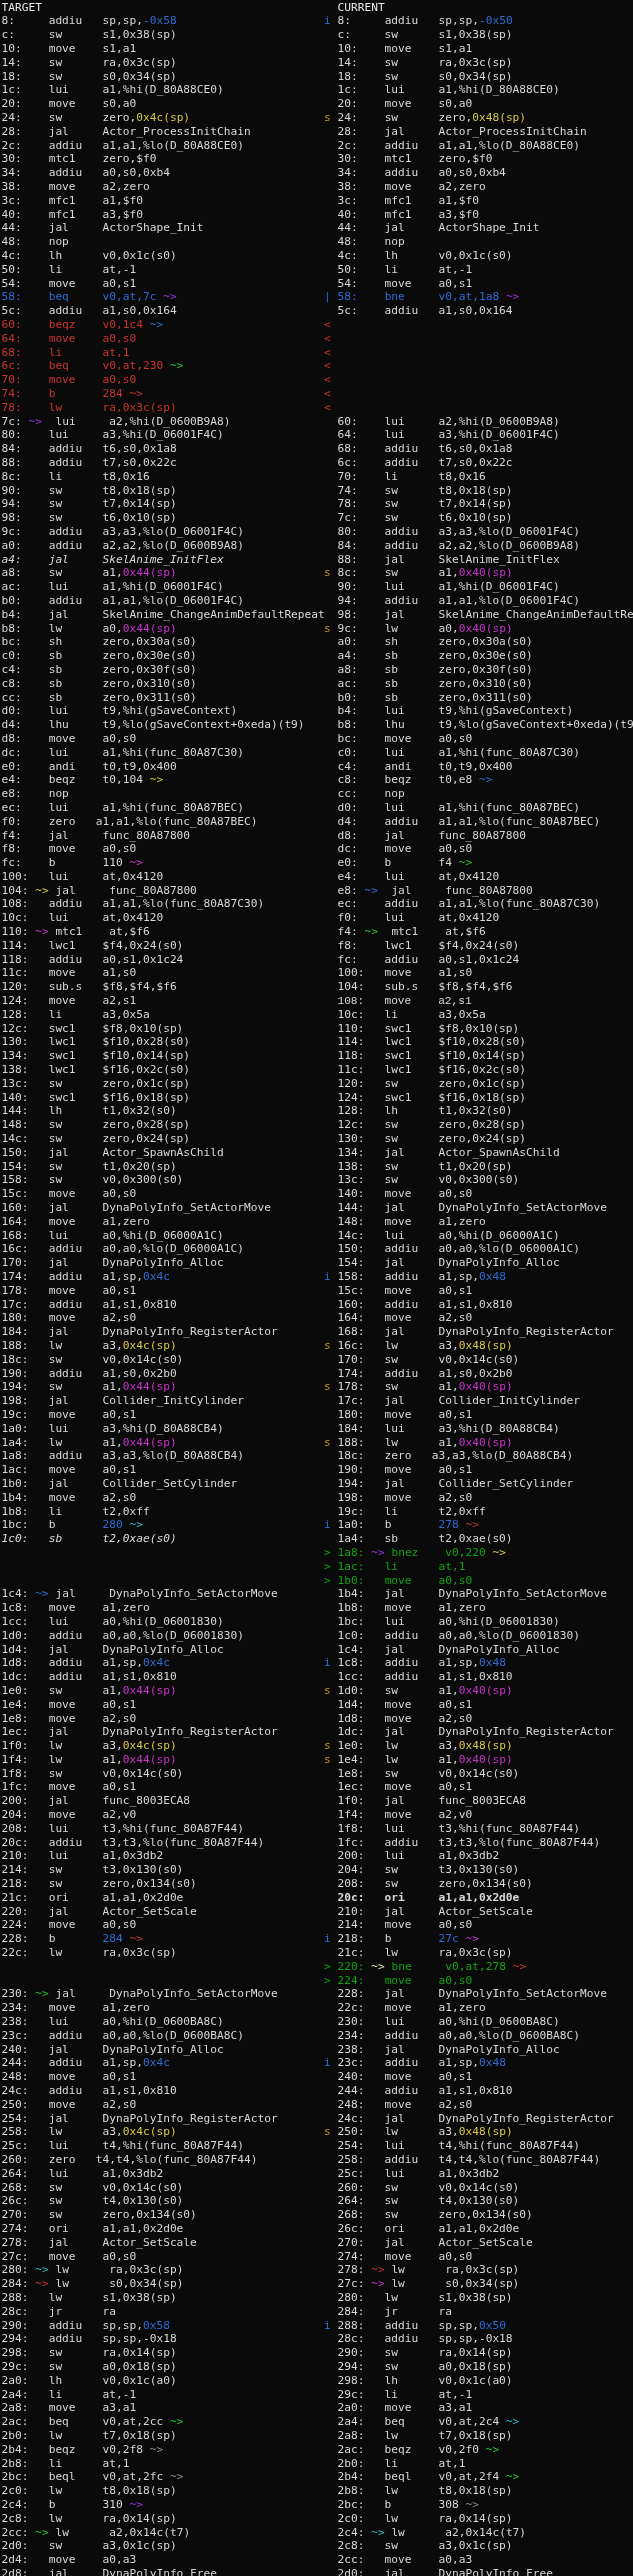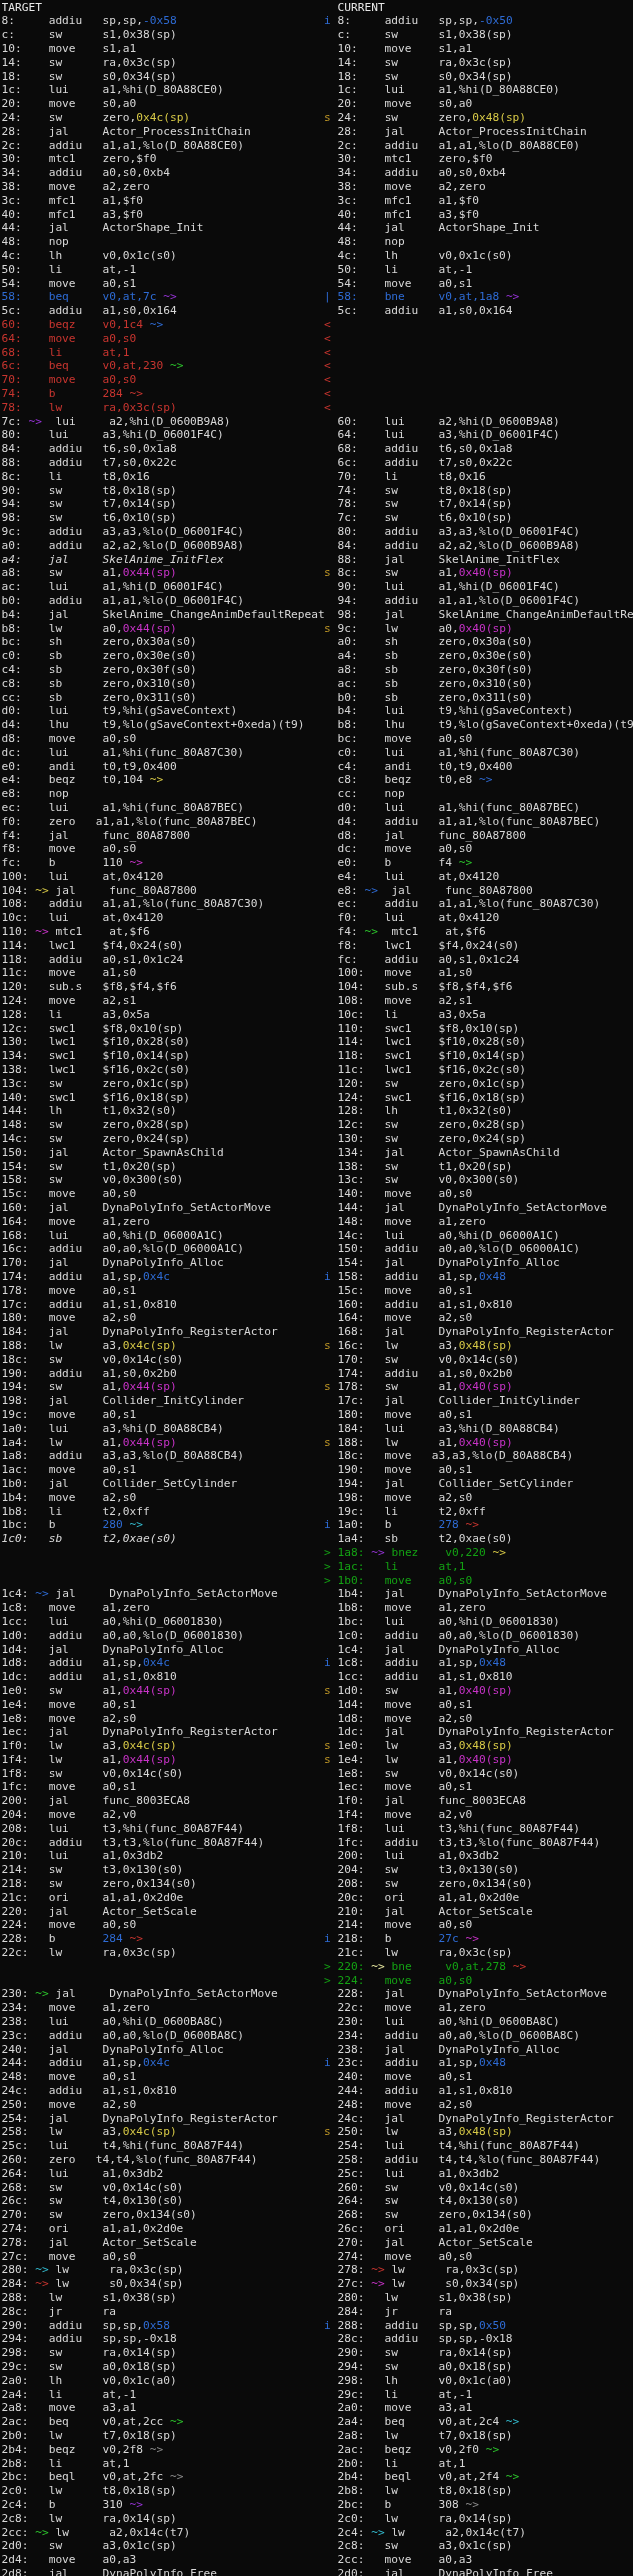--- a/index.html
+++ b/index.html
@@ -271,21 +271,21 @@
       <div class="ln"><span style="color: rgb(216, 216, 216);">  e0:    b       f4 </span><span style="color: rgb(44, 196, 44);">~&gt;</span></div>
       <div class="ln"><span style="color: rgb(216, 216, 216);">  e4:    lui     at,0x4120</span></div>
       <div class="ln"><span style="color: rgb(216, 216, 216);">  e8: </span><span style="color: rgb(46, 107, 212);">~&gt;</span><span style="color: rgb(216, 216, 216);">  jal     func_80A87800</span></div>
       <div class="ln"><span style="color: rgb(216, 216, 216);">  ec:    addiu   a1,a1,%lo(func_80A87C30)</span></div>
       <div class="ln"><span style="color: rgb(216, 216, 216);">  f0:    lui     at,0x4120</span></div>
       <div class="ln"><span style="color: rgb(216, 216, 216);">  f4: </span><span style="color: rgb(44, 196, 44);">~&gt;</span><span style="color: rgb(216, 216, 216);">  mtc1    at,$f6</span></div>
       <div class="ln"><span style="color: rgb(216, 216, 216);">  f8:    lwc1    $f4,0x24(s0)</span></div>
       <div class="ln"><span style="color: rgb(216, 216, 216);">  fc:    addiu   a0,s1,0x1c24</span></div>
       <div class="ln"><span style="color: rgb(216, 216, 216);">  100:   move    a1,s0</span></div>
       <div class="ln"><span style="color: rgb(216, 216, 216);">  104:   sub.s   $f8,$f4,$f6</span></div>
-      <div class="ln"><span style="color: rgb(216, 216, 216);">  108:   move    a2,s1</span></div>
+      <div class="ln"><span style="color: rgb(216, 216, 216); font-family: Liberation Mono, monospace;">  108:   move    a2,s1</span></div>
       <div class="ln"><span style="color: rgb(216, 216, 216);">  10c:   li      a3,0x5a</span></div>
       <div class="ln"><span style="color: rgb(216, 216, 216);">  110:   swc1    $f8,0x10(sp)</span></div>
       <div class="ln"><span style="color: rgb(216, 216, 216);">  114:   lwc1    $f10,0x28(s0)</span></div>
       <div class="ln"><span style="color: rgb(216, 216, 216);">  118:   swc1    $f10,0x14(sp)</span></div>
       <div class="ln"><span style="color: rgb(216, 216, 216);">  11c:   lwc1    $f16,0x2c(s0)</span></div>
       <div class="ln"><span style="color: rgb(216, 216, 216);">  120:   sw      zero,0x1c(sp)</span></div>
       <div class="ln"><span style="color: rgb(216, 216, 216);">  124:   swc1    $f16,0x18(sp)</span></div>
       <div class="ln"><span style="color: rgb(216, 216, 216);">  128:   lh      t1,0x32(s0)</span></div>
       <div class="ln"><span style="color: rgb(216, 216, 216);">  12c:   sw      zero,0x28(sp)</span></div>
       <div class="ln"><span style="color: rgb(216, 216, 216);">  130:   sw      zero,0x24(sp)</span></div>
@@ -304,21 +304,21 @@
       <div class="ln"><span style="color: rgb(216, 216, 216);">  164:   move    a2,s0</span></div>
       <div class="ln"><span style="color: rgb(216, 216, 216);">  168:   jal     DynaPolyInfo_RegisterActor</span></div>
       <div class="ln"><span style="color: rgb(191, 151, 38);">s </span><span style="color: rgb(216, 216, 216);">16c:   lw      a3,</span><span style="color: rgb(216, 202, 71);">0x48(sp)</span></div>
       <div class="ln"><span style="color: rgb(216, 216, 216);">  170:   sw      v0,0x14c(s0)</span></div>
       <div class="ln"><span style="color: rgb(216, 216, 216);">  174:   addiu   a1,s0,0x2b0</span></div>
       <div class="ln"><span style="color: rgb(191, 151, 38);">s </span><span style="color: rgb(216, 216, 216);">178:   sw      a1,</span><span style="color: rgb(200, 51, 200);">0x40(sp)</span></div>
       <div class="ln"><span style="color: rgb(216, 216, 216);">  17c:   jal     Collider_InitCylinder</span></div>
       <div class="ln"><span style="color: rgb(216, 216, 216);">  180:   move    a0,s1</span></div>
       <div class="ln"><span style="color: rgb(216, 216, 216);">  184:   lui     a3,%hi(D_80A88CB4)</span></div>
       <div class="ln"><span style="color: rgb(191, 151, 38);">s </span><span style="color: rgb(216, 216, 216);">188:   lw      a1,</span><span style="color: rgb(200, 51, 200);">0x40(sp)</span></div>
-      <div class="ln"><span style="color: rgb(216, 216, 216);">  18c:   move   a3,a3,%lo(D_80A88CB4)</span></div>
+      <div class="ln"><span style="color: rgb(216, 216, 216);">  18c:   zero   a3,a3,%lo(D_80A88CB4)</span></div>
       <div class="ln"><span style="color: rgb(216, 216, 216);">  190:   move    a0,s1</span></div>
       <div class="ln"><span style="color: rgb(216, 216, 216);">  194:   jal     Collider_SetCylinder</span></div>
       <div class="ln"><span style="color: rgb(216, 216, 216);">  198:   move    a2,s0</span></div>
       <div class="ln"><span style="color: rgb(216, 216, 216);">  19c:   li      t2,0xff</span></div>
       <div class="ln"><span style="color: rgb(46, 107, 212);">i </span><span style="color: rgb(216, 216, 216);">1a0:   b       </span><span style="color: rgb(46, 107, 212);">278</span><span style="color: rgb(216, 216, 216);"> </span><span style="color: rgb(200, 53, 47);">~&gt;</span></div>
       <div class="ln"><span style="color: rgb(216, 216, 216);">  1a4:   sb      t2,0xae(s0)</span></div>
       <div class="ln"><span style="color: rgb(19, 161, 19);">&gt; </span><span style="color: rgb(19, 161, 19);">1a8: </span><span style="color: rgb(150, 51, 214);">~&gt;</span><span style="color: rgb(19, 161, 19);"> </span><span style="color: rgb(19, 161, 19);">bnez    v0,220 </span><span style="color: rgb(216, 202, 71);">~&gt;</span></div>
       <div class="ln"><span style="color: rgb(19, 161, 19);">&gt; </span><span style="color: rgb(19, 161, 19);">1ac:   li      at,1</span></div>
       <div class="ln"><span style="color: rgb(19, 161, 19);">&gt; </span><span style="color: rgb(19, 161, 19);">1b0:   move    a0,s0</span></div>
       <div class="ln"><span style="color: rgb(216, 216, 216);">  1b4:   jal     DynaPolyInfo_SetActorMove</span></div>
@@ -336,21 +336,21 @@
       <div class="ln"><span style="color: rgb(191, 151, 38);">s </span><span style="color: rgb(216, 216, 216);">1e4:   lw      a1,</span><span style="color: rgb(200, 51, 200);">0x40(sp)</span></div>
       <div class="ln"><span style="color: rgb(216, 216, 216);">  1e8:   sw      v0,0x14c(s0)</span></div>
       <div class="ln"><span style="color: rgb(216, 216, 216);">  1ec:   move    a0,s1</span></div>
       <div class="ln"><span style="color: rgb(216, 216, 216);">  1f0:   jal     func_8003ECA8</span></div>
       <div class="ln"><span style="color: rgb(216, 216, 216);">  1f4:   move    a2,v0</span></div>
       <div class="ln"><span style="color: rgb(216, 216, 216); text-align: right;">  1f8:   lui     t3,%hi(func_80A87F44)</span></div>
       <div class="ln"><span style="color: rgb(216, 216, 216);">  1fc:   addiu   t3,t3,%lo(func_80A87F44)</span></div>
       <div class="ln"><span style="color: rgb(216, 216, 216);">  200:   lui     a1,0x3db2</span></div>
       <div class="ln"><span style="color: rgb(216, 216, 216);">  204:   sw      t3,0x130(s0)</span></div>
       <div class="ln"><span style="color: rgb(216, 216, 216);">  208:   sw      zero,0x134(s0)</span></div>
-      <div class="ln"><span style="color: rgb(216, 216, 216);">  20c:   ori     a1,a1,0x2d0e</span></div>
+      <div class="ln"><span style="color: rgb(216, 216, 216); font-weight: bold;">  20c:   ori     a1,a1,0x2d0e</span></div>
       <div class="ln"><span style="color: rgb(216, 216, 216);">  210:   jal     Actor_SetScale</span></div>
       <div class="ln"><span style="color: rgb(216, 216, 216);">  214:   move    a0,s0</span></div>
       <div class="ln"><span style="color: rgb(46, 107, 212);">i </span><span style="color: rgb(216, 216, 216);">218:   b       </span><span style="color: rgb(46, 107, 212);">27c</span><span style="color: rgb(216, 216, 216);"> </span><span style="color: rgb(200, 51, 200);">~&gt;</span></div>
       <div class="ln"><span style="color: rgb(216, 216, 216);">  21c:   lw      ra,0x3c(sp)</span></div>
       <div class="ln"><span style="color: rgb(19, 161, 19);">&gt; </span><span style="color: rgb(19, 161, 19);">220: </span><span style="color: rgb(232, 232, 160);">~&gt;</span><span style="color: rgb(19, 161, 19);"> </span><span style="color: rgb(19, 161, 19);">bne     v0,at,278 </span><span style="color: rgb(200, 53, 47);">~&gt;</span></div>
       <div class="ln"><span style="color: rgb(19, 161, 19);">&gt; </span><span style="color: rgb(19, 161, 19);">224:   move    a0,s0</span></div>
       <div class="ln"><span style="color: rgb(216, 216, 216);">  228:   jal     DynaPolyInfo_SetActorMove</span></div>
       <div class="ln"><span style="color: rgb(216, 216, 216);">  22c:   move    a1,zero</span></div>
       <div class="ln"><span style="color: rgb(216, 216, 216);">  230:   lui     a0,%hi(D_0600BA8C)</span></div>
       <div class="ln"><span style="color: rgb(216, 216, 216);">  234:   addiu   a0,a0,%lo(D_0600BA8C)</span></div>

